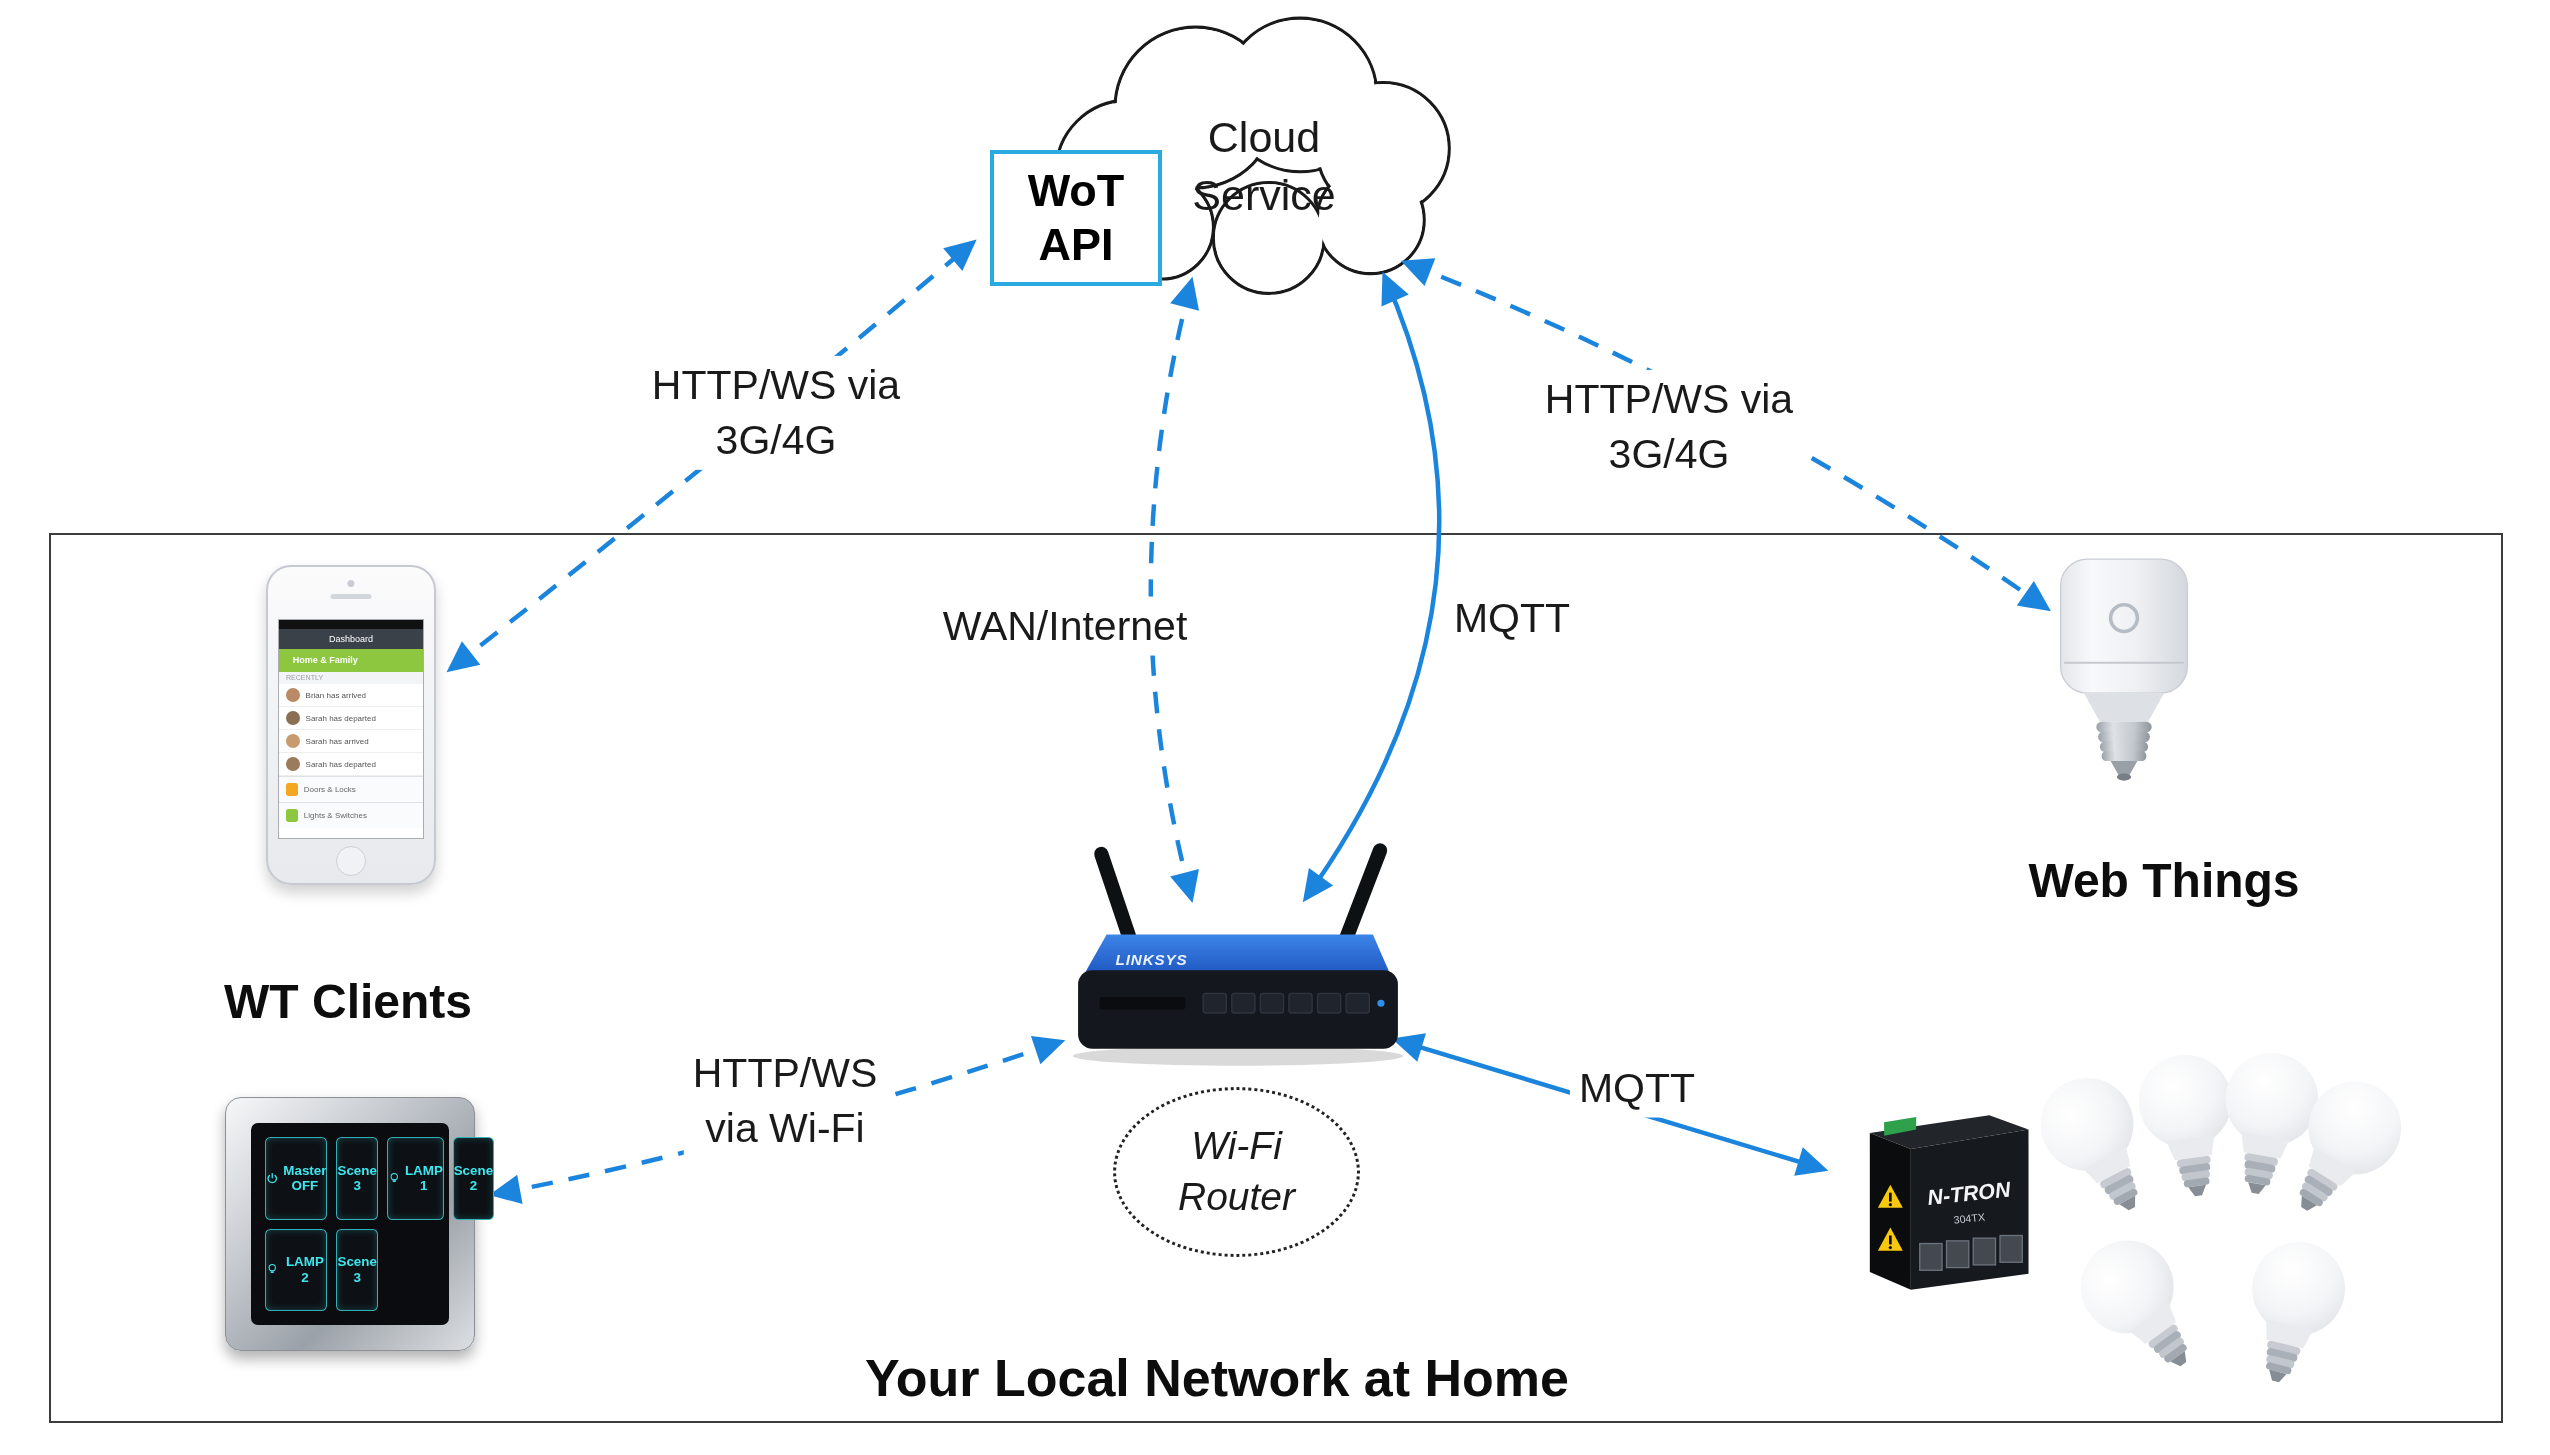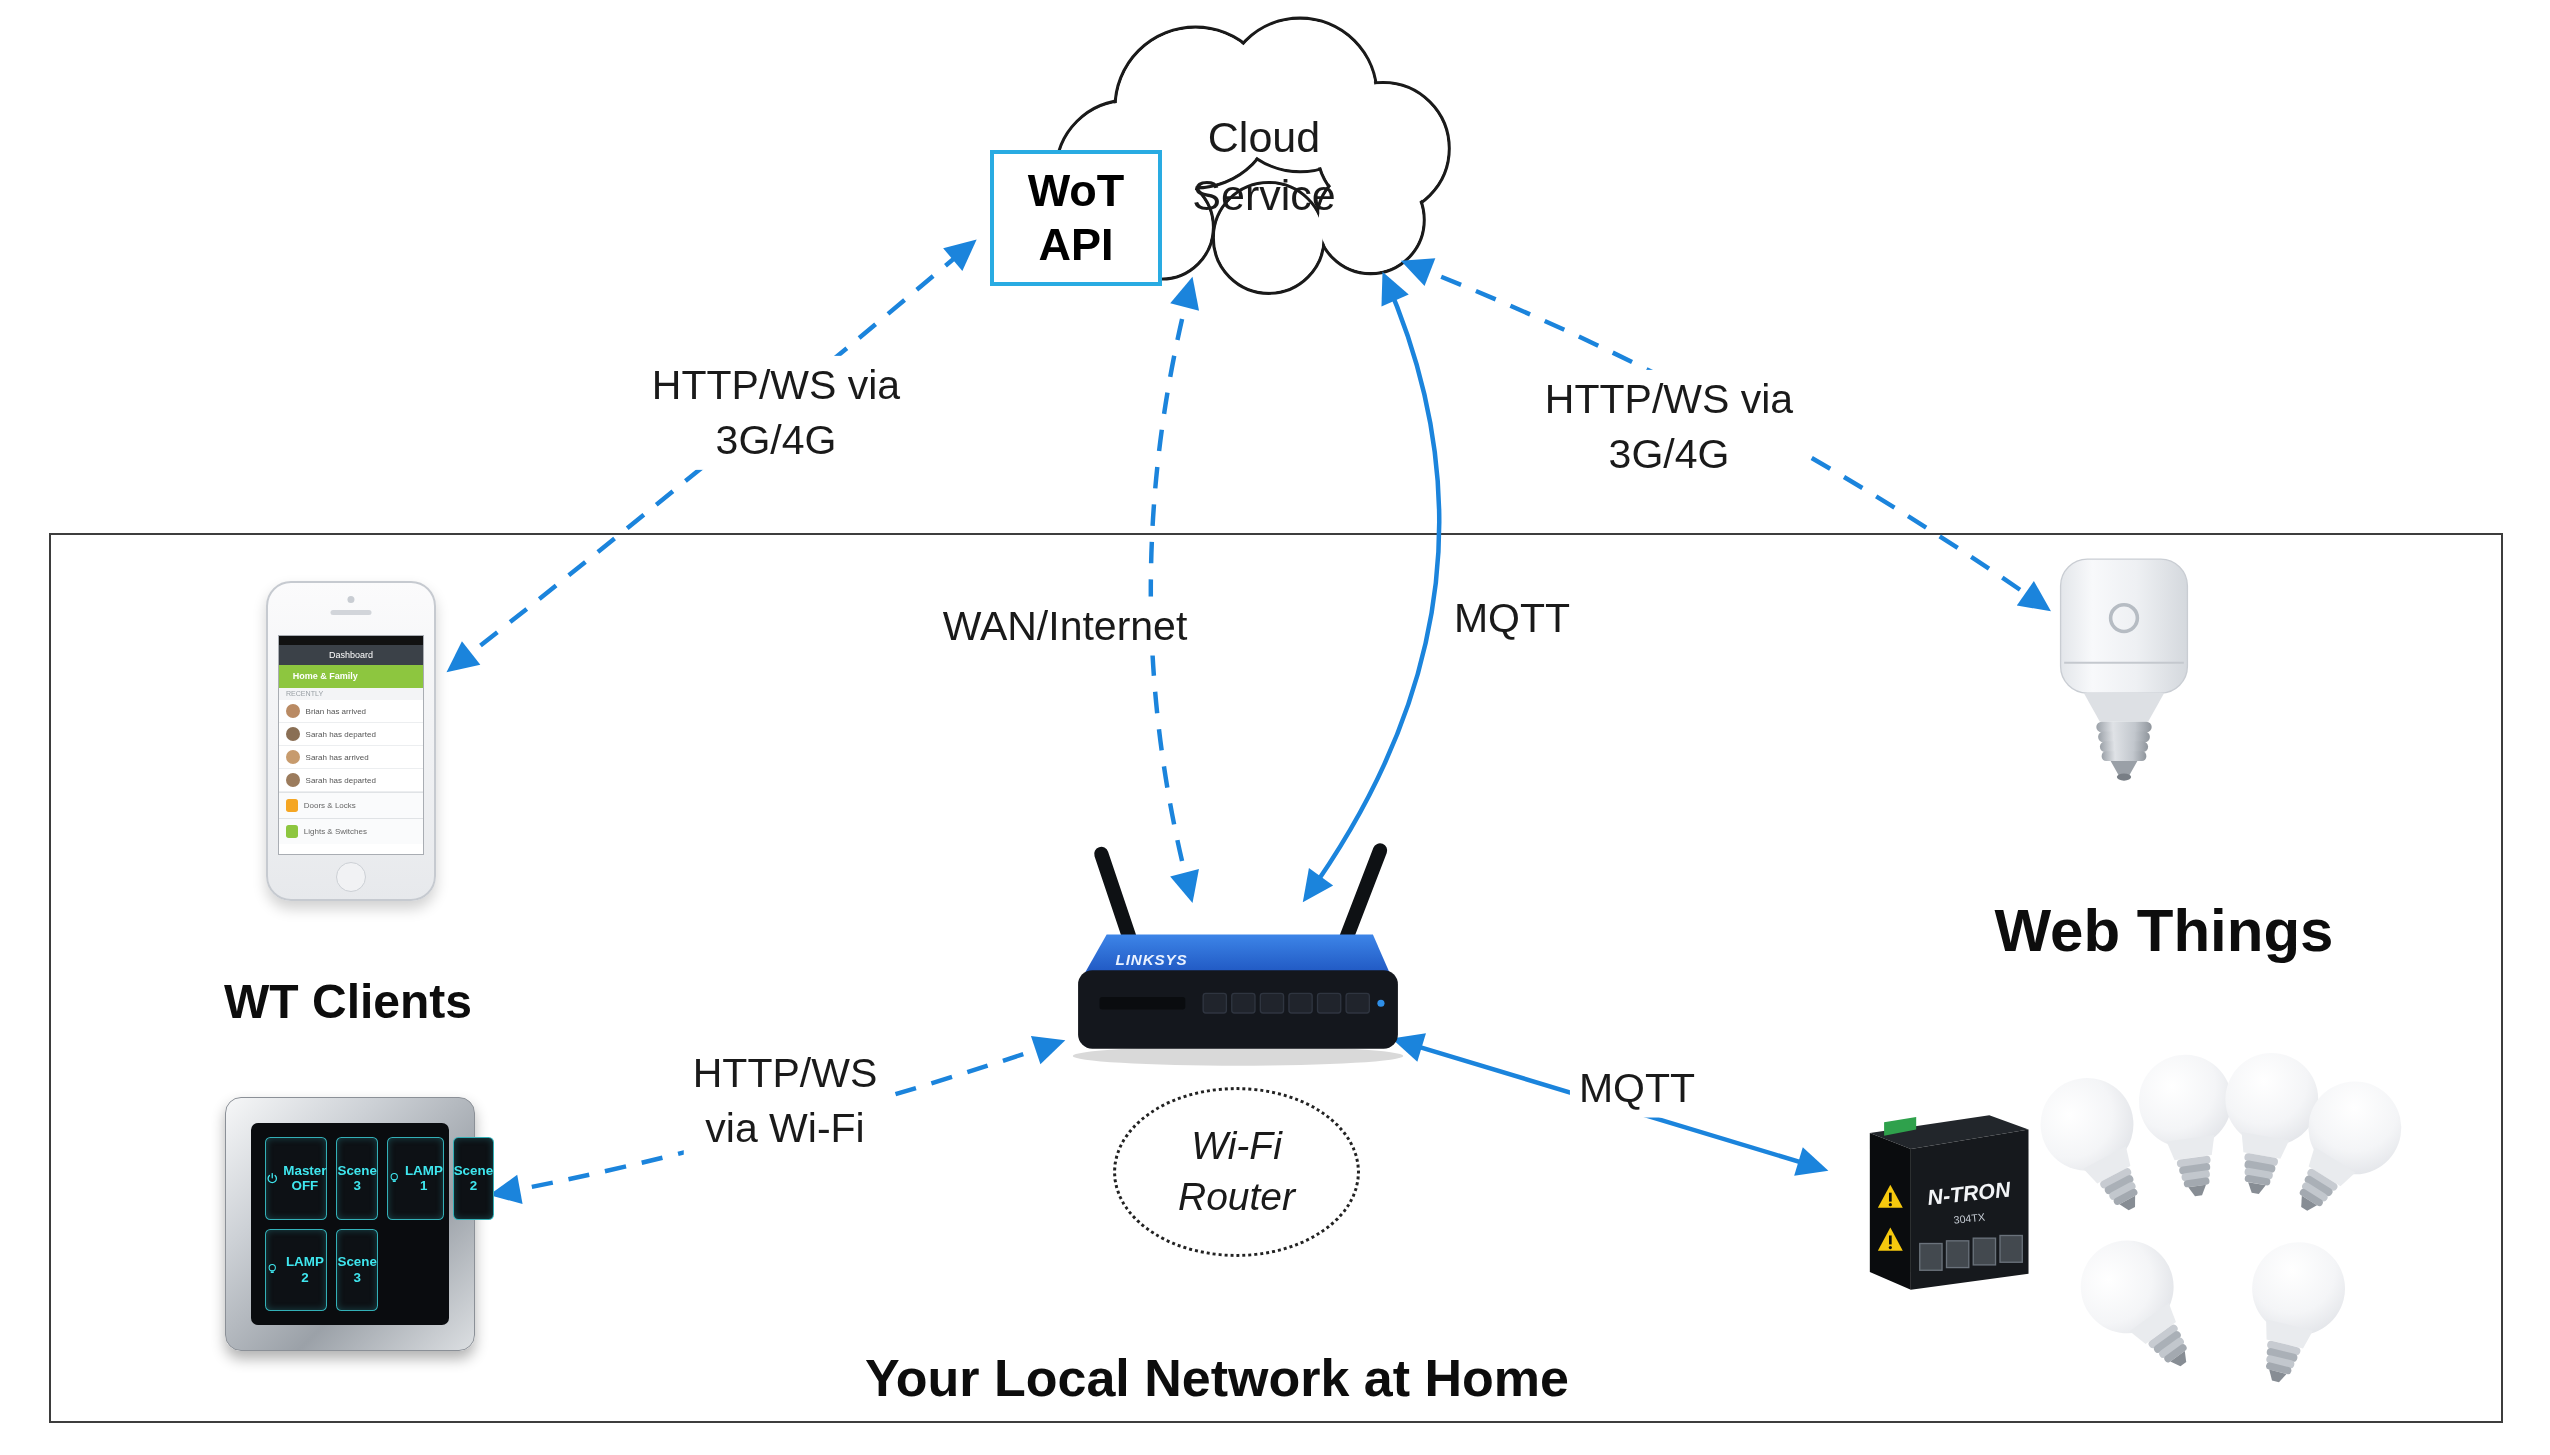--- a/index.html
+++ b/index.html
@@ -26,21 +26,21 @@
              background:#ffffff; border:4.5px solid #29abe2; z-index:4;
              display:flex; align-items:center; justify-content:center; text-align:center;
              font-weight:bold; font-size:45px; line-height:1.2; white-space:pre-line; color:#000; }
 
   .ellipse { position:absolute; left:1113px; top:1087px; width:247px; height:170px;
              border:3.6px dotted #222; border-radius:50%; z-index:2;
              display:flex; align-items:center; justify-content:center; text-align:center;
              font-size:39px; line-height:1.3; white-space:pre-line;font-style:italic; }
 
   
-  .phone { position:absolute; left:266px; top:581px; width:170px; height:320px; z-index:2;
+  .phone { position:absolute; left:266px; top:565px; width:170px; height:320px; z-index:2;
            background:linear-gradient(180deg,#fbfbfc,#e7e9ec); border:2.7px solid #c6cad0;
            border-radius:25px; box-shadow:0 7.1px 14.3px rgba(0,0,0,.18); }
   .phone .camera { position:absolute; top:12.5px; left:50%; transform:translateX(-50%);
                    width:7.1px; height:7.1px; border-radius:50%; background:#c9cdd3; }
   .phone .speaker { position:absolute; top:27px; left:50%; transform:translateX(-50%);
                     width:41px; height:5.4px; border-radius:2.7px; background:#d2d5da; }
   .phone .screen { position:absolute; left:9.8px; right:9.8px; top:52px; height:220px;
                    background:#fff; border:0.9px solid #a9adb3; overflow:hidden; }
   .phone .home { position:absolute; bottom:7.1px; left:50%; transform:translateX(-50%);
                  width:30px; height:30px; border-radius:50%; background:#f1f2f4; border:1.8px solid #ccd0d5; }
@@ -133,21 +133,21 @@
 3G/4G</div>
   <div class="lbl" style="left:1669px; top:427px;">HTTP/WS via
 3G/4G</div>
   <div class="lbl" style="left:1065px; top:626px;">WAN/Internet</div>
   <div class="lbl" style="left:1512px; top:618px;">MQTT</div>
   <div class="lbl" style="left:785px;  top:1101px;">HTTP/WS
 via Wi-Fi</div>
   <div class="lbl" style="left:1637px; top:1088px;">MQTT</div>
 
   <div class="title" style="left:348px;  top:1001px; font-size:48px;">WT Clients</div>
-  <div class="title" style="left:2164px; top:930px; font-size:60px;">Web Things</div>
+  <div class="title" style="left:2164px; top:880px; font-size:48px;">Web Things</div>
   <div class="title" style="left:1217px; top:1378px; font-size:52px;">Your Local Network at Home</div>
 
   <div class="ellipse">Wi-Fi
 Router</div>
 
   <div class="phone">
     <div class="camera"></div>
     <div class="speaker"></div>
     <div class="screen">
       <div class="p-status"></div>

